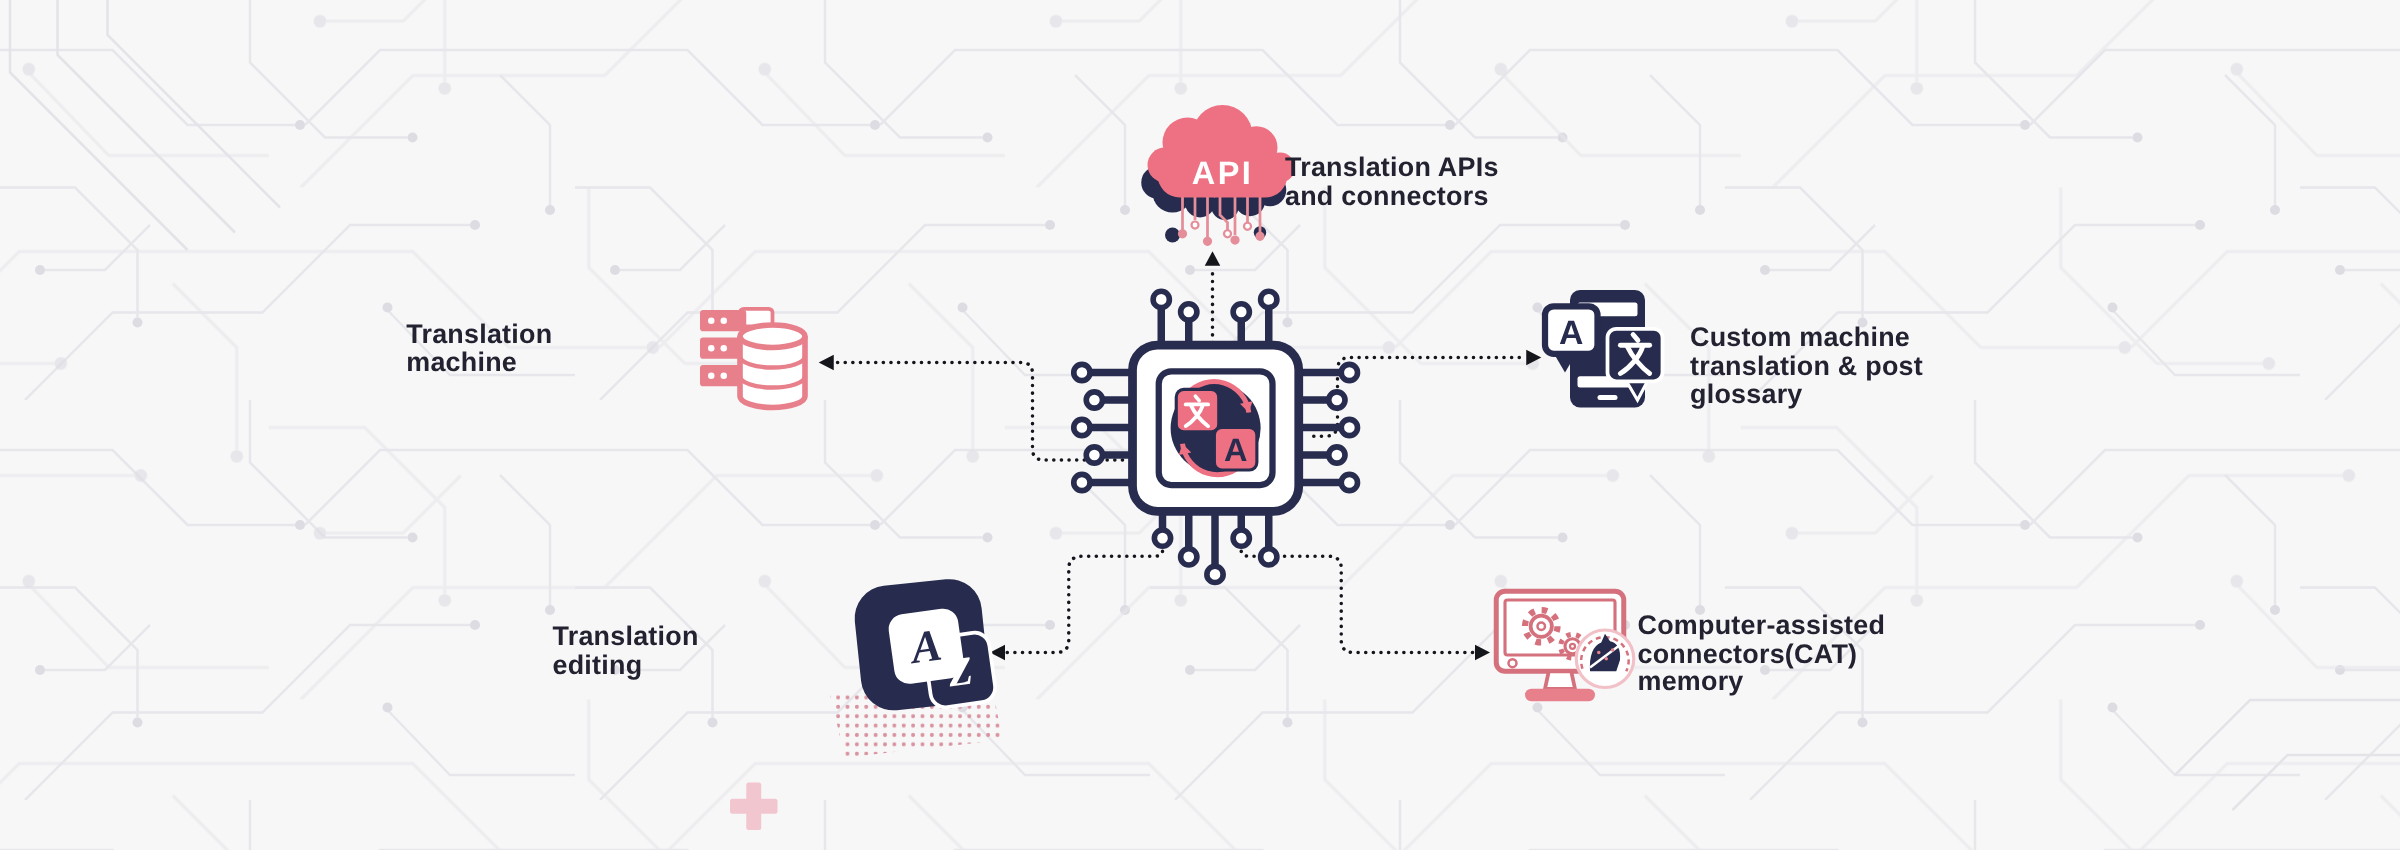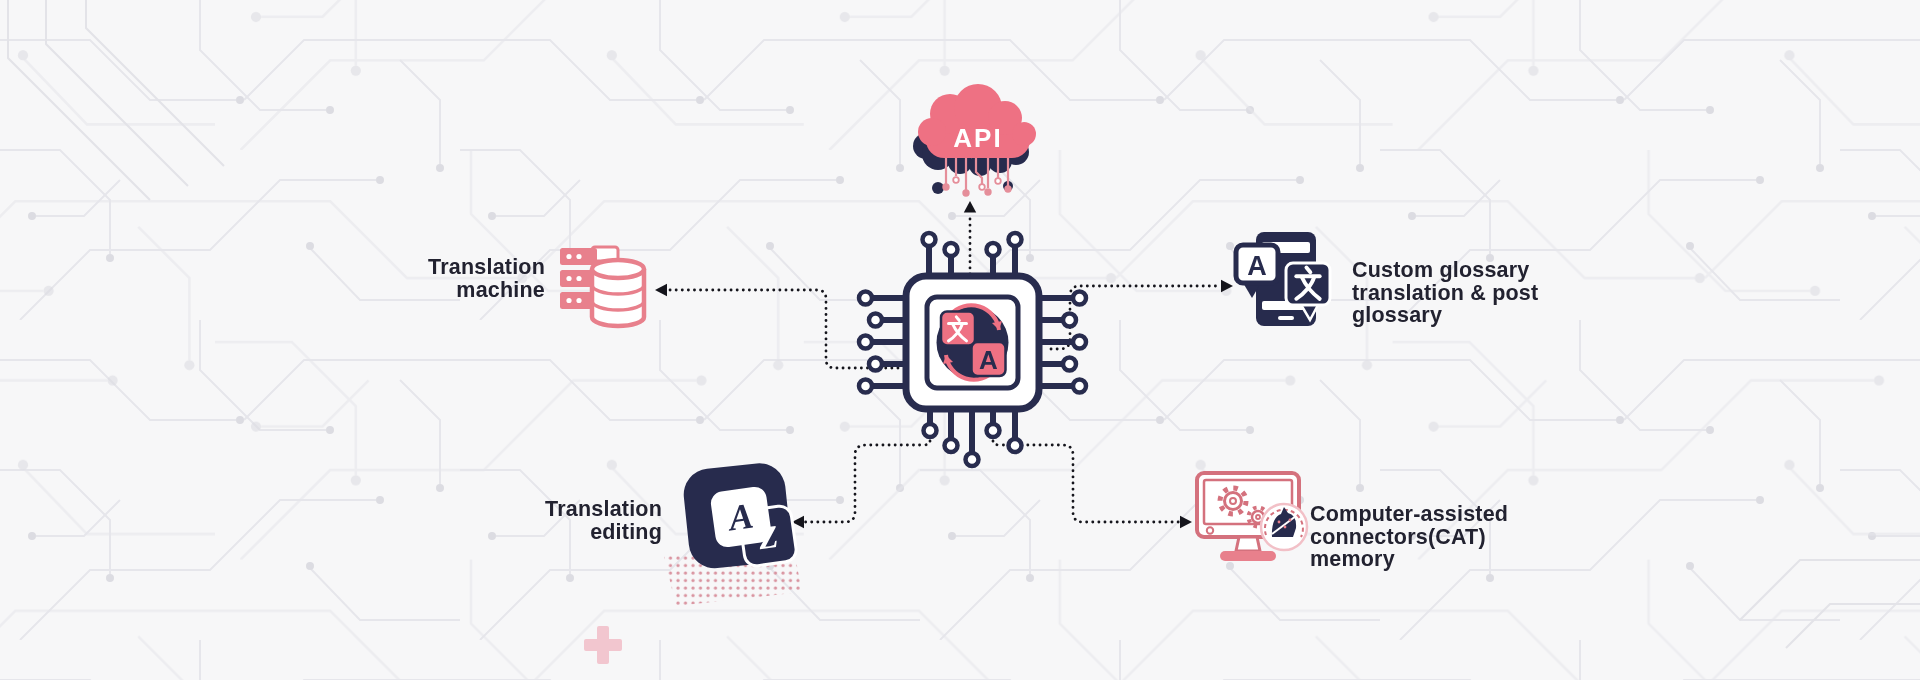--- a/index.html
+++ b/index.html
@@ -3,21 +3,21 @@
 <meta charset="utf-8">
 <title>Translation technology diagram</title>
 <style>
   html,body{margin:0;padding:0;background:#f7f7f8;}
   .stage{position:relative;width:1920px;height:680px;overflow:hidden;background:#f7f7f8;
          font-family:"Liberation Sans",sans-serif;}
   svg{position:absolute;left:0;top:0;}
   .label{position:absolute;font-weight:600;font-size:21.5px;line-height:22.5px;
          color:#222230;letter-spacing:.2px;white-space:nowrap;}
   .label span{display:block;}
-  .label.right{text-align:right;}
+  .label.right{text-align:left;}
   svg text{font-family:"Liberation Sans",sans-serif;}
   text.serif{font-family:"Liberation Serif",serif;font-style:italic;font-weight:bold;}
 </style>
 </head>
 <body>
 
 <div class="stage">
 
   <svg width="1920" height="680" viewBox="0 0 1920 680">
     <defs>
@@ -240,36 +240,40 @@
         <circle cx="1290" cy="520" r="1.4" fill="#e8808c"></circle>
       </g>
     </g>
 
     <g fill="#f2c6cf">
       <rect x="584" y="639" width="38" height="12" rx="2"></rect>
       <rect x="597" y="626" width="12" height="38" rx="2"></rect>
     </g>
   </svg>
 
+  <div class="label" style="left:1028px;top:123px">
+    <span>Translation APIs</span>
+    <span>and connectors</span>
+  </div>
 
   <div class="label right" style="left:325px;top:256px;width:220px">
     <span>Translation</span>
     <span>machine</span>
   </div>
 
   <div class="label" style="left:1352px;top:259px">
-    <span>Custom glossary</span>
+    <span>Custom machine</span>
     <span>translation &amp; post</span>
     <span>glossary</span>
   </div>
 
   <div class="label right" style="left:442px;top:498px;width:220px">
     <span>Translation</span>
     <span>editing</span>
   </div>
 
-  <div class="label" style="left:1310px;top:503px">
+  <div class="label" style="left:1310px;top:489px">
     <span>Computer-assisted</span>
     <span>connectors(CAT)</span>
     <span>memory</span>
   </div>
 
 </div>
 
 </body></html>

